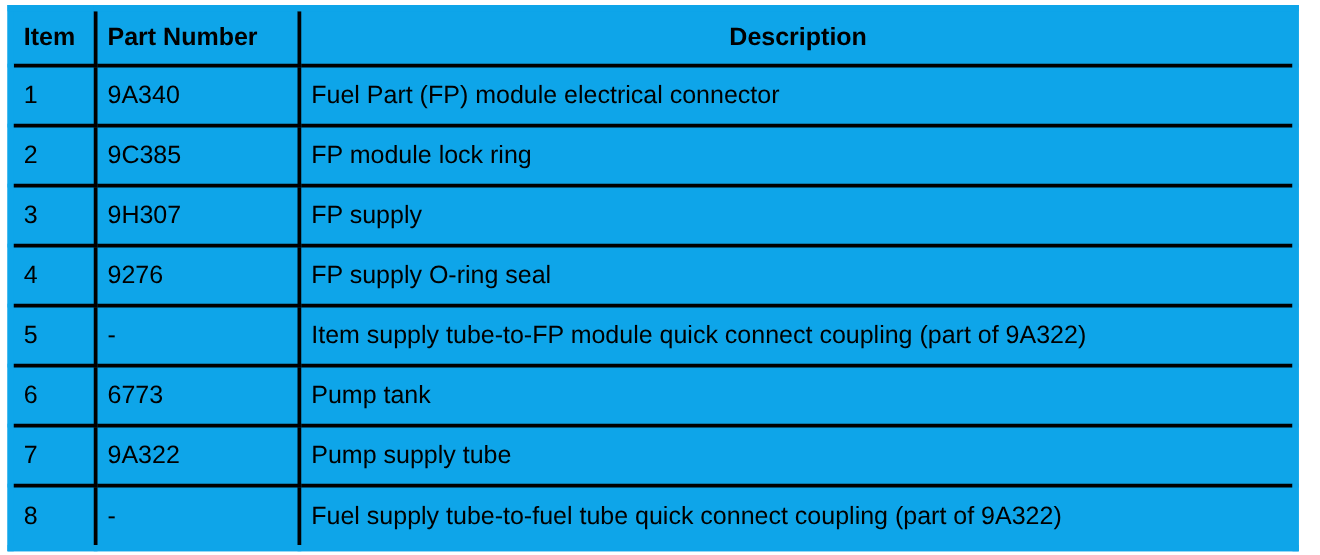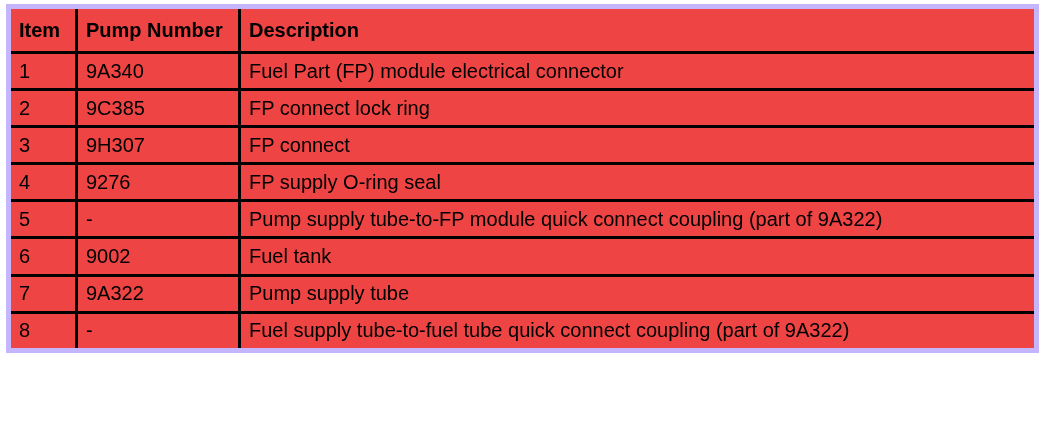--- a/index.html
+++ b/index.html
@@ -14,44 +14,45 @@
     background: #ffffff;
     font-family: "Liberation Sans", sans-serif;
     color: #000000;
     overflow: hidden;
   }
   table.parts-table {
     position: absolute;
     left: 6px;
     top: 4px;
     width: 1028px;
-    height: 349px;
+    height: 437px;
     border-collapse: collapse;
     table-layout: fixed;
-    background: #ef4444;
-    border: 5px solid #c4b5fd;
+    background: #0ea5e9;
+    border: 5px solid #0ea5e9;
   }
   table.parts-table th,
   table.parts-table td {
     border: 3px solid #000000;
     font-size: 20px;
     line-height: 1.15;
     vertical-align: middle;
     padding: 2px 6px 2px 8px;
     overflow: hidden;
     white-space: nowrap;
   }
   table.parts-table thead tr {
     height: 46px;
   }
   table.parts-table th {
     font-weight: bold;
     text-align: left;
   }
   table.parts-table th.col-desc {
+    text-align: center;
   }
   table.parts-table td {
     font-weight: normal;
     text-align: left;
   }
   col.c-item { width: 68px; }
   col.c-part { width: 163px; }
   col.c-desc { width: 797px; }
 </style>
 </head>
@@ -60,54 +61,54 @@
 <div class="page">
   <table class="parts-table">
     <colgroup>
       <col class="c-item">
       <col class="c-part">
       <col class="c-desc">
     </colgroup>
     <thead>
       <tr>
         <th class="col-item">Item</th>
-        <th class="col-part">Pump Number</th>
+        <th class="col-part">Part Number</th>
         <th class="col-desc">Description</th>
       </tr>
     </thead>
     <tbody>
       <tr>
         <td>1</td>
         <td>9A340</td>
         <td>Fuel Part (FP) module electrical connector</td>
       </tr>
       <tr>
         <td>2</td>
         <td>9C385</td>
-        <td>FP connect lock ring</td>
+        <td>FP module lock ring</td>
       </tr>
       <tr>
         <td>3</td>
         <td>9H307</td>
-        <td>FP connect</td>
+        <td>FP supply</td>
       </tr>
       <tr>
         <td>4</td>
         <td>9276</td>
         <td>FP supply O-ring seal</td>
       </tr>
       <tr>
         <td>5</td>
         <td>-</td>
-        <td>Pump supply tube-to-FP module quick connect coupling (part of 9A322)</td>
+        <td>Item supply tube-to-FP module quick connect coupling (part of 9A322)</td>
       </tr>
       <tr>
         <td>6</td>
-        <td>9002</td>
-        <td>Fuel tank</td>
+        <td>6773</td>
+        <td>Pump tank</td>
       </tr>
       <tr>
         <td>7</td>
         <td>9A322</td>
         <td>Pump supply tube</td>
       </tr>
       <tr>
         <td>8</td>
         <td>-</td>
         <td>Fuel supply tube-to-fuel tube quick connect coupling (part of 9A322)</td>

